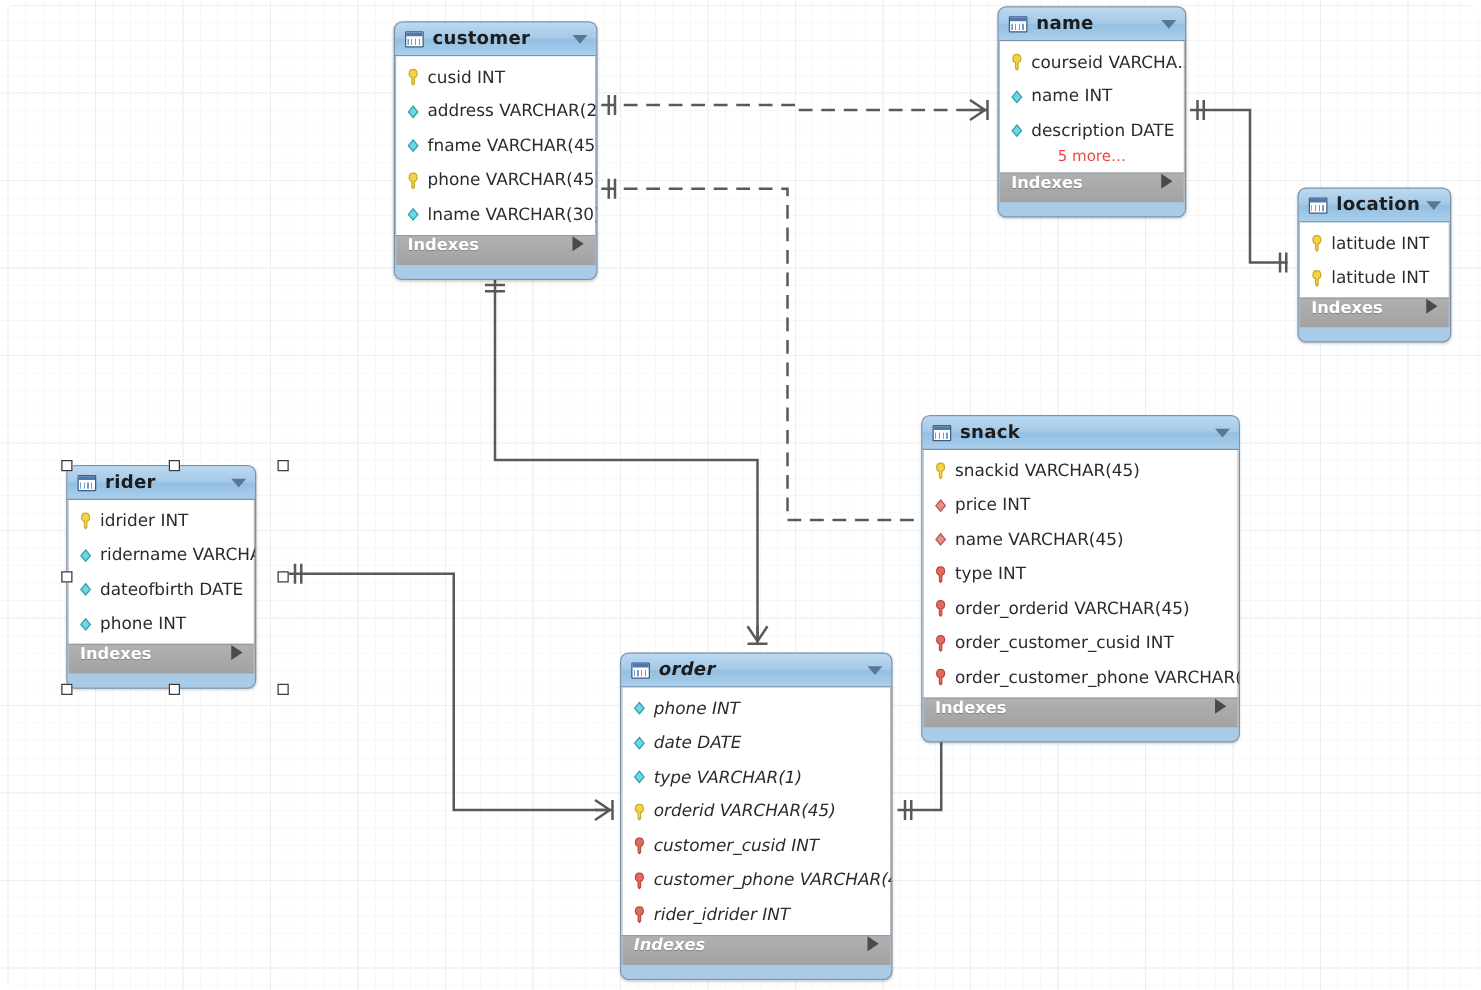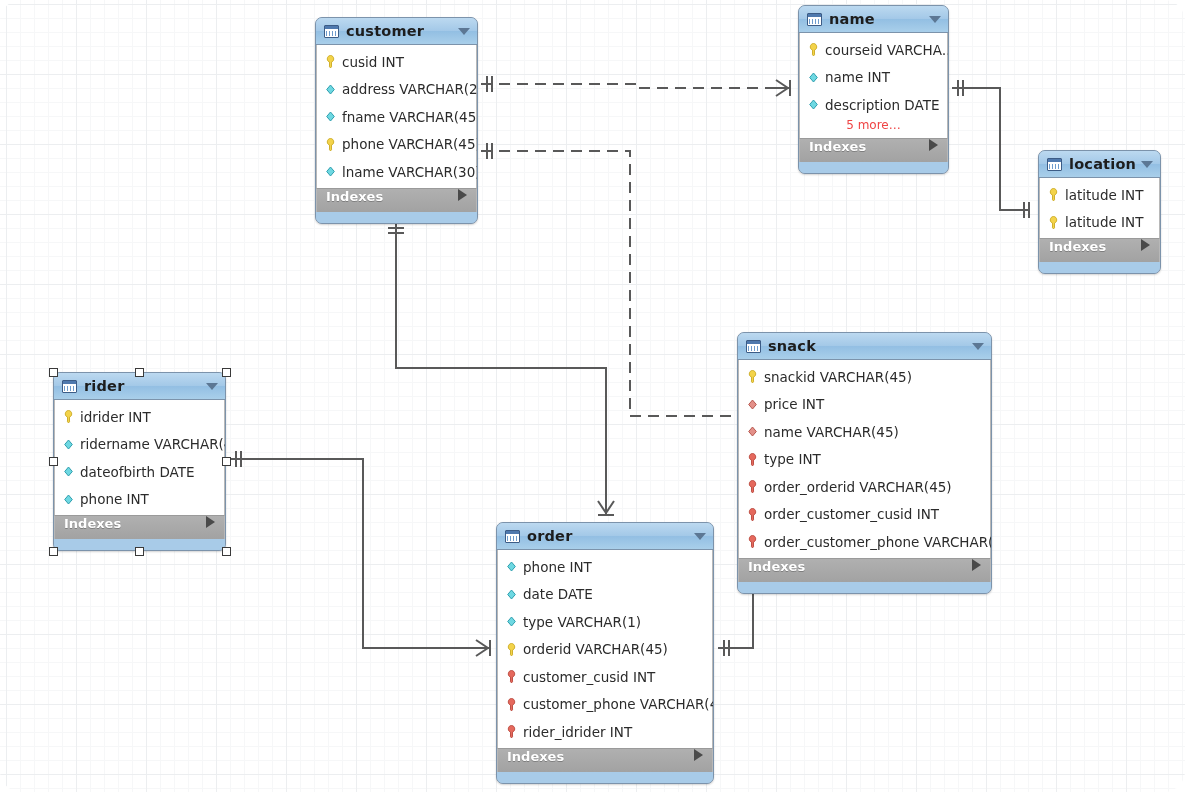--- a/index.html
+++ b/index.html
@@ -297,21 +297,21 @@
           </span>
           <span>latitude INT</span>
         </div>
       </div>
       <div class="tbl-idx">
         <span>Indexes</span>
         <span class="tri"></span>
       </div>
       <div class="tbl-foot"></div>
     </div>
-    <div class="tbl" style="left: 53px; top: 372px; width: 173px;">
+    <div class="tbl" style="left: 53px; top: 372px; width: 152px;">
       <div class="tbl-hdr">
         <span class="tbl-icon"></span>
         <span class="tbl-name">rider</span>
         <span class="tbl-caret"></span>
       </div>
       <div class="tbl-body">
         <div class="fld">
           <span class="fico">
             <svg width="13" height="15" viewBox="0 0 13 15">
               <path d="M6.5,1.5 C8.4,1.5 9.7,3 9.7,4.9 C9.7,6.4 8.8,7.6 7.5,8.1 L7.5,12.8 L6.5,13.9 L5.5,12.8 L5.5,8.1 C4.2,7.6 3.3,6.4 3.3,4.9 C3.3,3 4.6,1.5 6.5,1.5 Z" fill="#f3d34a" stroke="#c9a81f" stroke-width=".9"></path>
@@ -421,21 +421,21 @@
           </span>
           <span>order_customer_phone VARCHAR(45)</span>
         </div>
       </div>
       <div class="tbl-idx">
         <span>Indexes</span>
         <span class="tri"></span>
       </div>
       <div class="tbl-foot"></div>
     </div>
-    <div class="tbl" style="left: 496px; top: 522px; width: 218px;">
+    <div class="tbl" style="left: 496px; top: 522px; width: 218px; font-style: italic;">
       <div class="tbl-hdr">
         <span class="tbl-icon"></span>
         <span class="tbl-name">order</span>
         <span class="tbl-caret"></span>
       </div>
       <div class="tbl-body">
         <div class="fld">
           <span class="fico">
             <svg width="13" height="15" viewBox="0 0 13 15">
               <path d="M6.5,3 L10.3,7.5 L6.5,12 L2.7,7.5 Z" fill="#6ed8e2" stroke="#2f9fae" stroke-width="1"></path>

